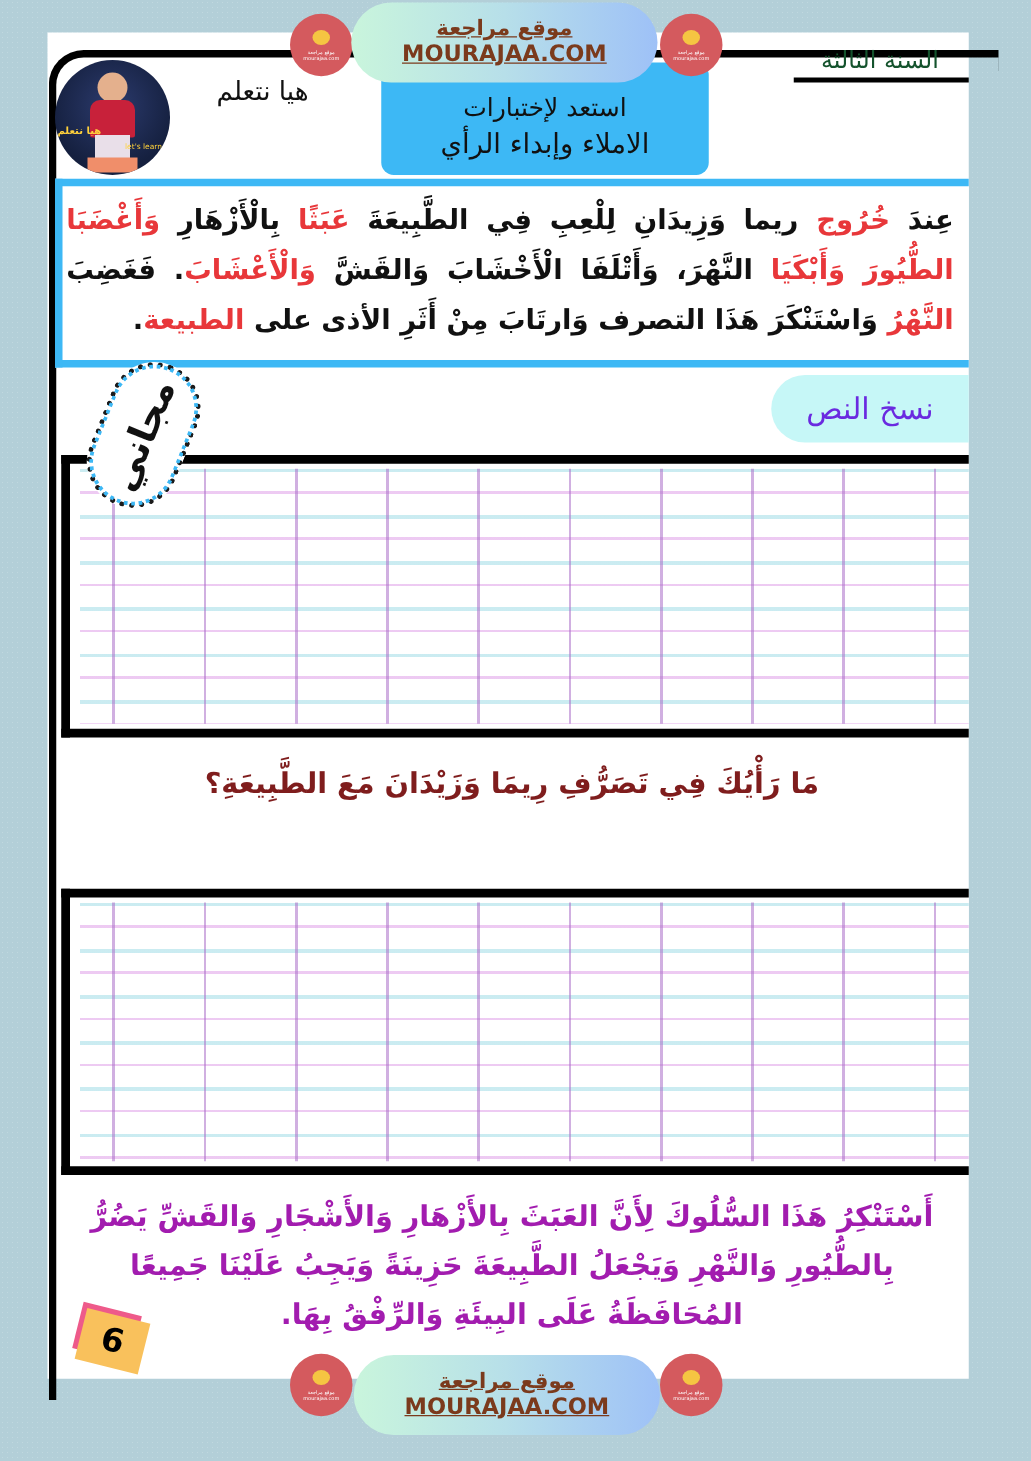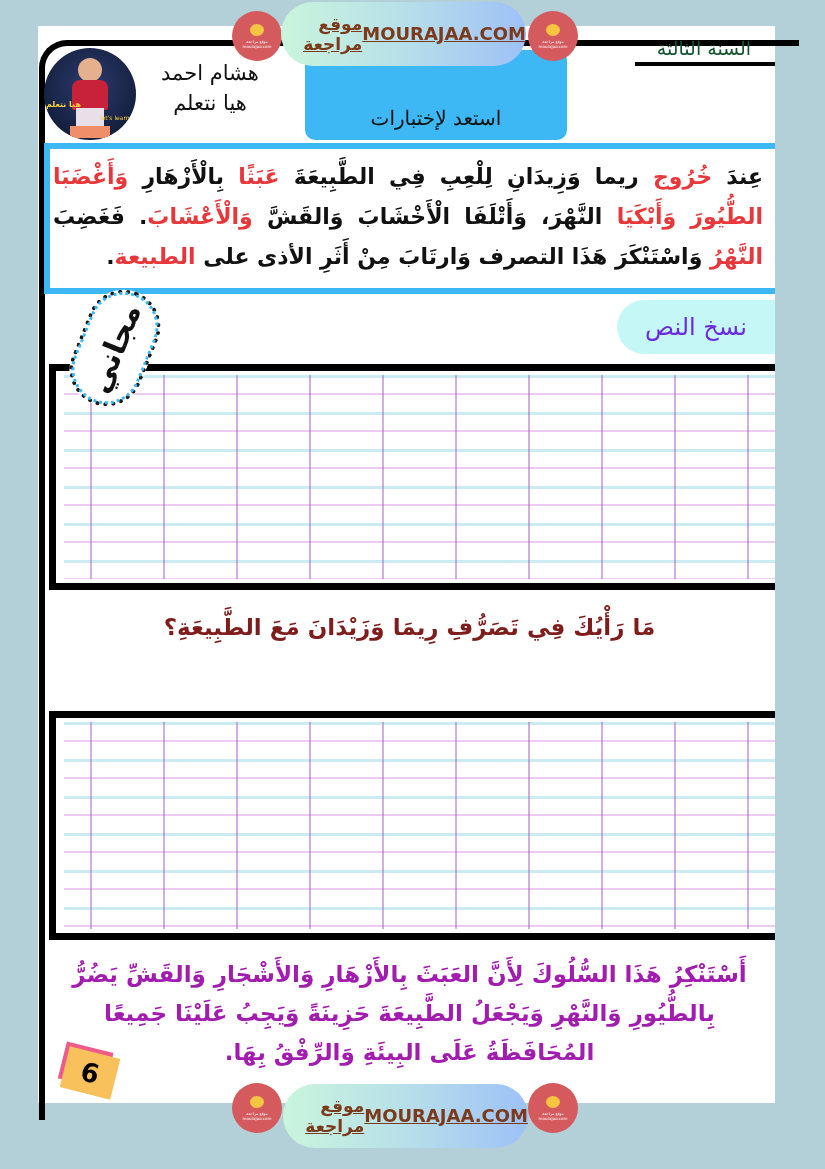--- a/index.html
+++ b/index.html
@@ -18,21 +18,21 @@
   .frame {
     position: absolute; left: 39px; top: 40px; width: 760px; height: 1080px;
     border-left: 6px solid #000; border-top: 6px solid #000;
     border-top-left-radius: 28px;
   }
 
   
   .banner {
     position: absolute; width: 245px; height: 64px; border-radius: 32px;
     background: linear-gradient(90deg, #c9f5dc 0%, #b7dfe9 50%, #9ec1f7 100%);
-    display: flex; flex-direction: row; align-items: center; justify-content: center;
+    display: flex; flex-direction: column; align-items: center; justify-content: center;
     color: #7b3a1c; text-decoration: underline; font-weight: bold; z-index: 5;
   }
   .banner .ar { font-size: 17px; line-height: 20px; direction: rtl; }
   .banner .en { font-size: 18px; line-height: 22px; font-family: "DejaVu Sans", sans-serif; }
   .badge {
     position: absolute; width: 50px; height: 50px; border-radius: 50%;
     background: #d45a5e; z-index: 5;
     display: flex; flex-direction: column; align-items: center; justify-content: center;
   }
   .badge .dot { width: 14px; height: 12px; border-radius: 50%; background: #f5c542; margin-bottom: 3px; }
@@ -155,25 +155,25 @@
 
 <div class="avatar">
   <div class="kid"></div>
   <div class="body"></div>
   <div class="legs"></div>
   <div class="book"></div>
   <div class="lbl1">هيا نتعلم</div>
   <div class="lbl2">let's learn</div>
 </div>
 <div class="author">
-  <div>هشام احمد</div>
   <div>هيا نتعلم</div>
 </div>
 <div class="title-box">
   <div class="t1">استعد لإختبارات</div>
+  <div class="t2">الاملاء وإبداء الرأي</div>
 </div>
 <div class="grade">
   <div class="g1">السنة الثالثة</div>
 </div>
 
 <div class="passage">
   <span>عِندَ </span><span class="r">خُرُوج</span><span> ريما وَزِيدَانِ لِلْعِبِ فِي الطَّبِيعَةَ </span><span class="r">عَبَثًا</span><span> بِالْأَزْهَارِ </span><span class="r">وَأَغْضَبَا الطُّيُورَ وَأَبْكَيَا</span><span> النَّهْرَ، وَأَتْلَفَا الْأَخْشَابَ وَالقَشَّ </span><span class="r">وَالْأَعْشَابَ</span><span>. فَغَضِبَ </span><span class="r">النَّهْرُ</span><span> وَاسْتَنْكَرَ هَذَا التصرف وَارتَابَ مِنْ أَثَرِ الأذى على </span><span class="r">الطبيعة</span><span>.</span>
 </div>
 
 <div class="stamp">

